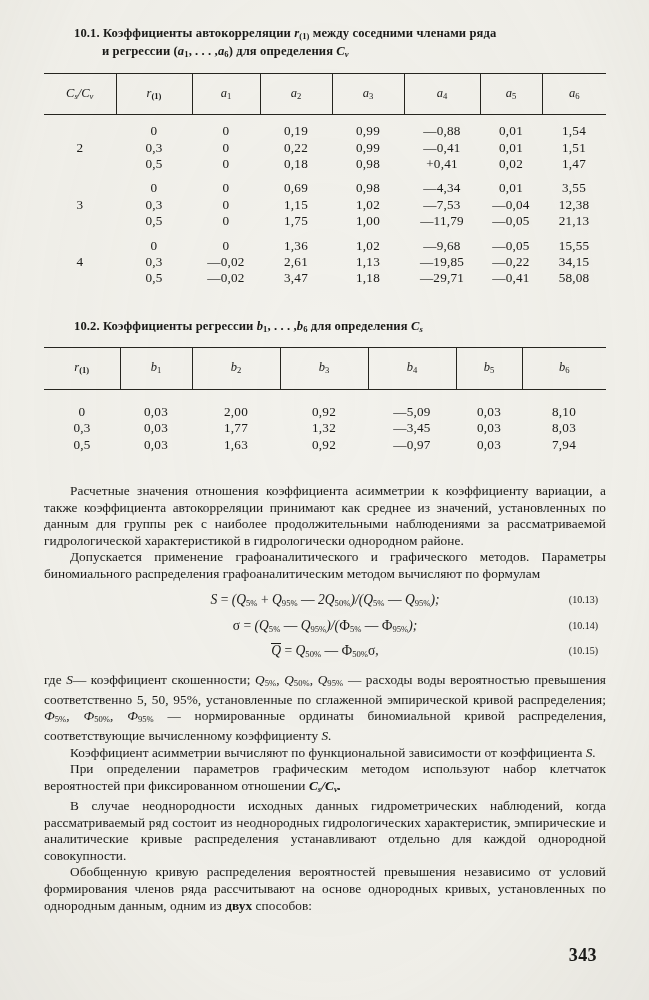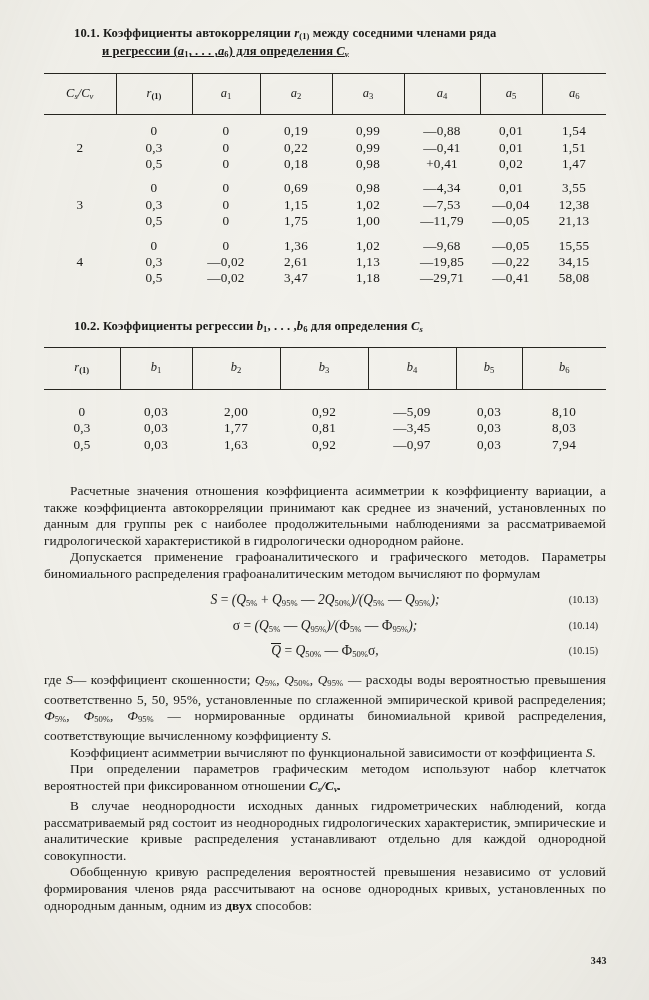--- a/index.html
+++ b/index.html
@@ -40,21 +40,20 @@
   .tbl-caption {
     font-weight: bold;
     font-size: 12.6px;
     line-height: 15px;
     letter-spacing: .1px;
     margin-left: 30px;
   }
   .tbl-caption .cap-line2 {
     display: block;
     padding-left: 28px;
-    text-decoration: underline;
   }
   .tbl-caption i, .tbl-caption em { font-style: italic; }
 
   
   .tbl {
     width: 100%;
     border-collapse: collapse;
     font-size: 12.4px;
   }
   .rule-top {
@@ -121,24 +120,24 @@
     top: 0;
     font-style: normal;
     font-size: 10px;
   }
   .formula-row .up { font-style: normal; }
   .ovl { border-top: 1.1px solid #1a1a18; padding-top: 0px; display: inline-block; line-height: 1.05; }
 
   
   .folio {
     position: absolute;
-    right: 42px;
+    right: 52px;
     bottom: 34px;
     font-weight: bold;
-    font-size: 10px;
+    font-size: 18px;
     letter-spacing: .4px;
   }
 </style>
 </head>
 <body>
 
 <div class="page">
   <div class="content">
 
     <div class="tbl-caption" style="padding-top:26px;">
@@ -346,21 +345,21 @@
           <td>2,00</td>
           <td>0,92</td>
           <td>—5,09</td>
           <td>0,03</td>
           <td>8,10</td>
         </tr>
         <tr>
           <td>0,3</td>
           <td>0,03</td>
           <td>1,77</td>
-          <td>0,81</td>
+          <td>1,32</td>
           <td>—3,45</td>
           <td>0,03</td>
           <td>8,03</td>
         </tr>
         <tr>
           <td>0,5</td>
           <td>0,03</td>
           <td>1,63</td>
           <td>0,92</td>
           <td>—0,97</td>

